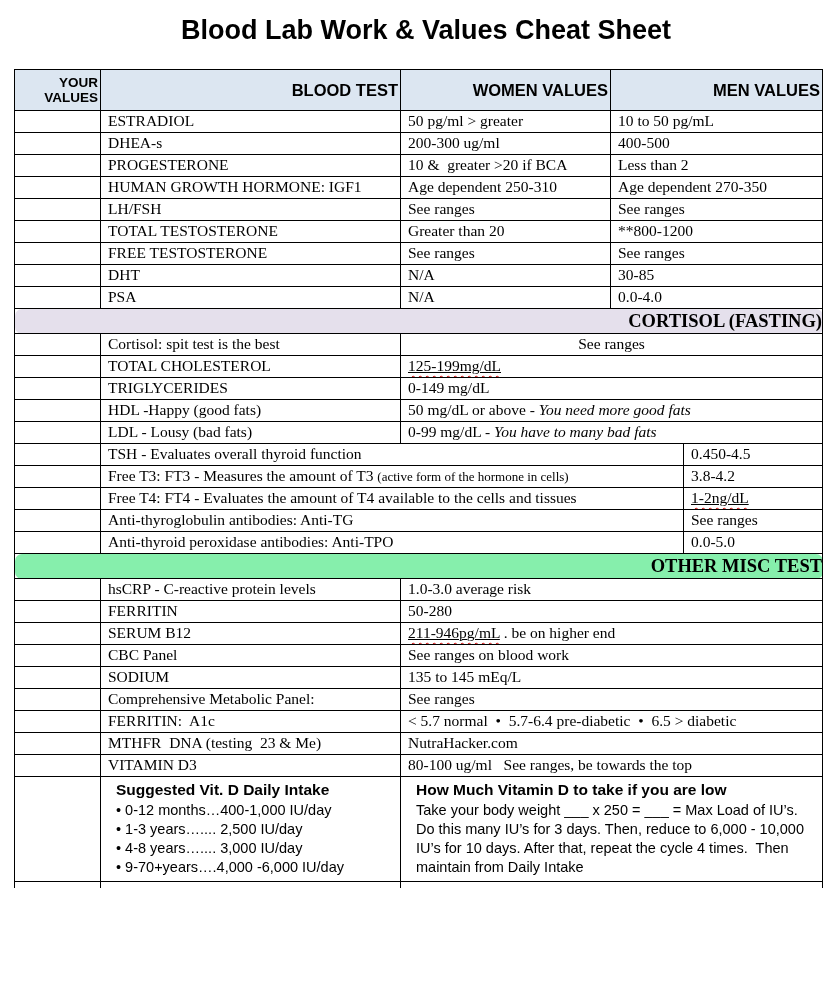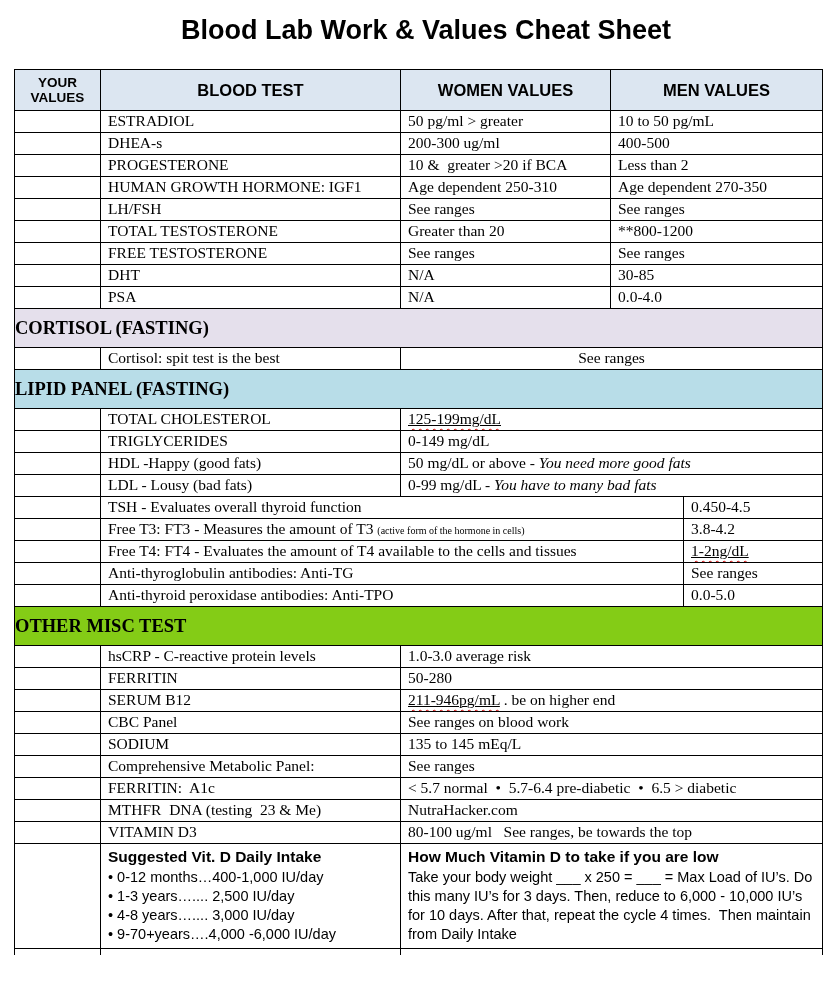--- a/index.html
+++ b/index.html
@@ -13,47 +13,47 @@
     font-size:27px; line-height:34px; color:#000;
   }
   table.lab {
     border-collapse:collapse; table-layout:fixed;
     width:808px; margin:22px 0 0 14px;
   }
   td, th { border:1.5px solid #000; padding:0 7px; vertical-align:middle; overflow:hidden; }
   
   thead th {
     background:#dce6f1; font-family:"Liberation Sans", sans-serif;
-    font-weight:700; text-align:center; height:40px; font-size:16.5px; padding:0 2px;
+    font-weight:700; text-align:right; height:40px; font-size:16.5px; padding:0 2px;
   }
   th.c-your { font-size:13.5px; line-height:1.12; }
   
   tr.data td { height:21px; font-size:15.5px; line-height:1.08; white-space:pre-wrap; }
   td.cv { padding:0; }
   td.center { text-align:center; }
   
   tr.sec td {
-    height:22px; text-align:left; font-weight:700; font-size:18.5px;
-    font-family:"Liberation Serif", serif; padding:8px 0;
+    height:22px; text-align:right; font-weight:700; font-size:18.5px;
+    font-family:"Liberation Serif", serif; padding:1px 0;border-radius:7px;
   }
   tr.sec-cortisol td { background:#e5e0ec; }
   tr.sec-lipid    td { background:#b8dde8; }
   tr.sec-thyroid  td { background:#fbd5b5; }
-  tr.sec-misc     td { background:#84cc16; }
+  tr.sec-misc     td { background:#86efac; }
   
   .it { font-style:italic; }
   .uline { text-decoration:underline; text-decoration-thickness:1px; }
   .squig { text-decoration:underline wavy #cc0000; text-decoration-thickness:1px; text-underline-offset:4px; }
-  .small { font-size:10px; }
+  .small { font-size:13px; }
   .slightly-small { font-size:14.5px; }
   
   tr.vitd td {
     height:97px; vertical-align:top;
     font-family:"Liberation Sans", sans-serif; font-size:14.5px; line-height:1.33;
-    padding:3px 7px;
+    padding:3px 15px;
   }
   tr.vitd .blk-title { font-weight:700; font-size:15.5px; display:block; }
   tr.vitd .li { display:block; white-space:pre-wrap; }
   tr.vitd .par { white-space:pre-wrap; }
   
   tr.partial td { height:6px; border-bottom:none; padding:0; }
 </style>
 </head>
 <body>
 
@@ -134,23 +134,20 @@
 
     <tr class="sec sec-cortisol">
       <td colspan="5">CORTISOL (FASTING)</td>
     </tr>
     <tr class="data">
       <td class="cv"></td>
       <td>Cortisol: spit test is the best</td>
       <td colspan="3" class="center">See ranges</td>
     </tr>
 
-    <tr class="sec sec-lipid">
-      <td colspan="5">LIPID PANEL (FASTING)</td>
-    </tr>
     <tr class="data">
       <td class="cv"></td>
       <td>TOTAL CHOLESTEROL</td>
       <td colspan="3"><span class="uline"><span class="squig">125-199mg/dL</span></span></td>
     </tr>
     <tr class="data">
       <td class="cv"></td>
       <td>TRIGLYCERIDES</td>
       <td colspan="3">0-149 mg/dL</td>
     </tr>

